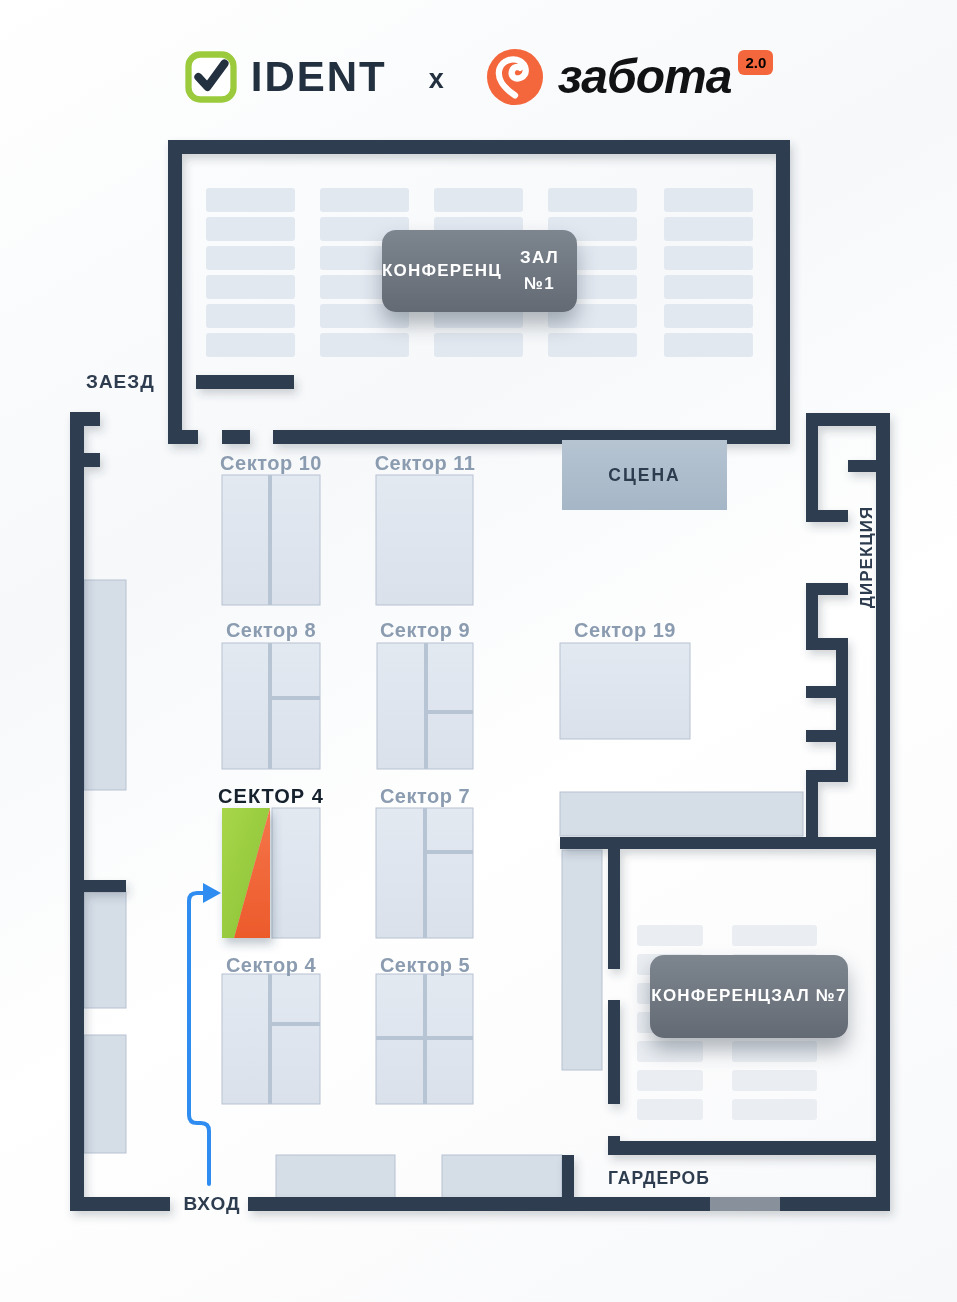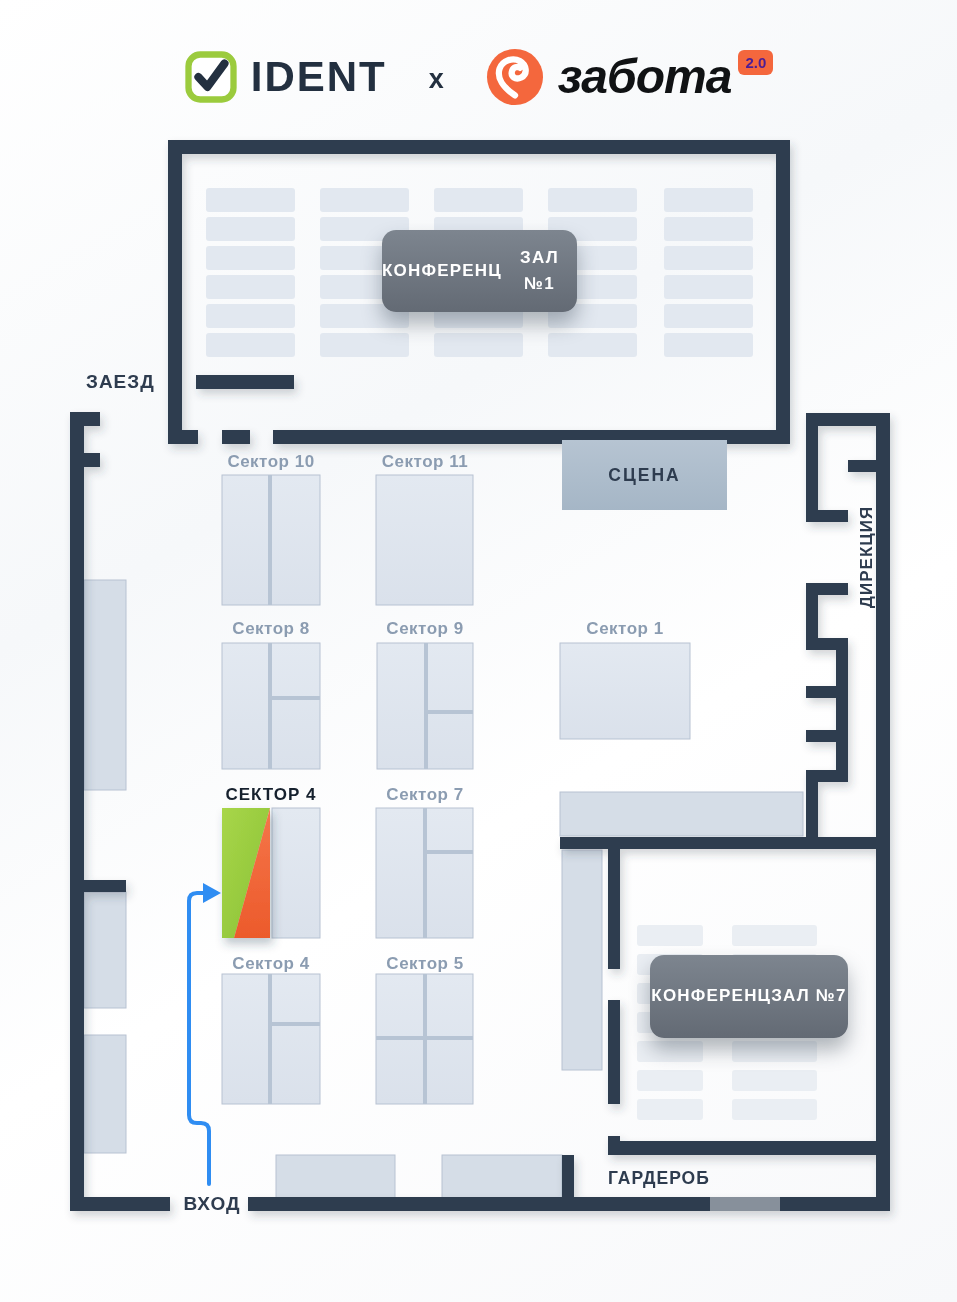--- a/index.html
+++ b/index.html
@@ -7,25 +7,25 @@
     position:relative;width:957px;height:1302px;margin:0 auto;overflow:hidden;
     background:linear-gradient(150deg,#ffffff 0%,#f6f8fa 35%,#ffffff 60%,#f7f8fa 100%);
     font-family:"Liberation Sans","DejaVu Sans",sans-serif;
   }
   svg.plan{position:absolute;left:0;top:0;}
   
   .logo-row{position:absolute;top:48px;left:0;width:100%;display:flex;justify-content:center;align-items:center;}
   .ident-text{font-size:42px;font-weight:800;color:#233040;letter-spacing:2px;margin-left:13px;}
   .x-sep{font-size:27px;font-weight:700;color:#233040;margin:0 42px;position:relative;top:2px;}
   .zabota-text{font-size:48px;font-weight:800;color:#101214;letter-spacing:-1px;margin-left:14px;line-height:1;font-style:italic;}
-  .badge{background:#f4673d;color:#4c1d95;font-size:15px;font-weight:700;border-radius:6px;
+  .badge{background:#f4673d;color:#000000;font-size:15px;font-weight:700;border-radius:6px;
          padding:4px 7px;margin-left:7px;position:relative;top:-15px;}
   
   .poi-label{position:absolute;font-weight:800;color:#2e3c4f;font-size:19px;letter-spacing:1px;white-space:nowrap;}
-  .sector-label{position:absolute;transform:translateX(-50%);font-size:17px;font-weight:700;
+  .sector-label{position:absolute;transform:translateX(-50%);font-size:20px;font-weight:700;
                 color:#8b9cb1;letter-spacing:.5px;white-space:nowrap;}
   .sector-label.hl{color:#16212e;letter-spacing:1px;}
   .stage-box{position:absolute;left:562px;top:440px;width:165px;height:70px;
              background:linear-gradient(180deg,#b6c4d2,#a5b6c6);display:flex;align-items:center;justify-content:center;
              font-size:17.5px;font-weight:800;letter-spacing:2px;color:#2e3c4f;}
   .conf-box{position:absolute;border-radius:14px;color:#fff;display:flex;
             align-items:center;justify-content:center;text-align:center;
             background:linear-gradient(180deg,#7d858f,#636a74);
             box-shadow:0 12px 20px rgba(35,48,64,.35);
             font-size:17px;font-weight:700;letter-spacing:1.2px;line-height:1.55;}
@@ -222,21 +222,21 @@
       <rect x="608" y="1141" width="282" height="14"></rect>
     </g>
   </svg>
 
   <div class="poi-label zaezd">ЗАЕЗД</div>
 
   <div class="sector-label" style="left:271px;top:452px;">Сектор 10</div>
   <div class="sector-label" style="left:425px;top:452px;">Сектор 11</div>
   <div class="sector-label" style="left:271px;top:619px;">Сектор 8</div>
   <div class="sector-label" style="left:425px;top:619px;">Сектор 9</div>
-  <div class="sector-label" style="left:625px;top:619px;">Сектор 1</div>
+  <div class="sector-label" style="left:625px;top:619px;">Сектор 19</div>
   <div class="sector-label hl" style="left:271px;top:785px;">СЕКТОР 4</div>
   <div class="sector-label" style="left:425px;top:785px;">Сектор 7</div>
   <div class="sector-label" style="left:271px;top:954px;">Сектор 4</div>
   <div class="sector-label" style="left:425px;top:954px;">Сектор 5</div>
 
   <div class="stage-box">
     <span>СЦЕНА</span>
   </div>
 
   <div class="conf-box conf1">

